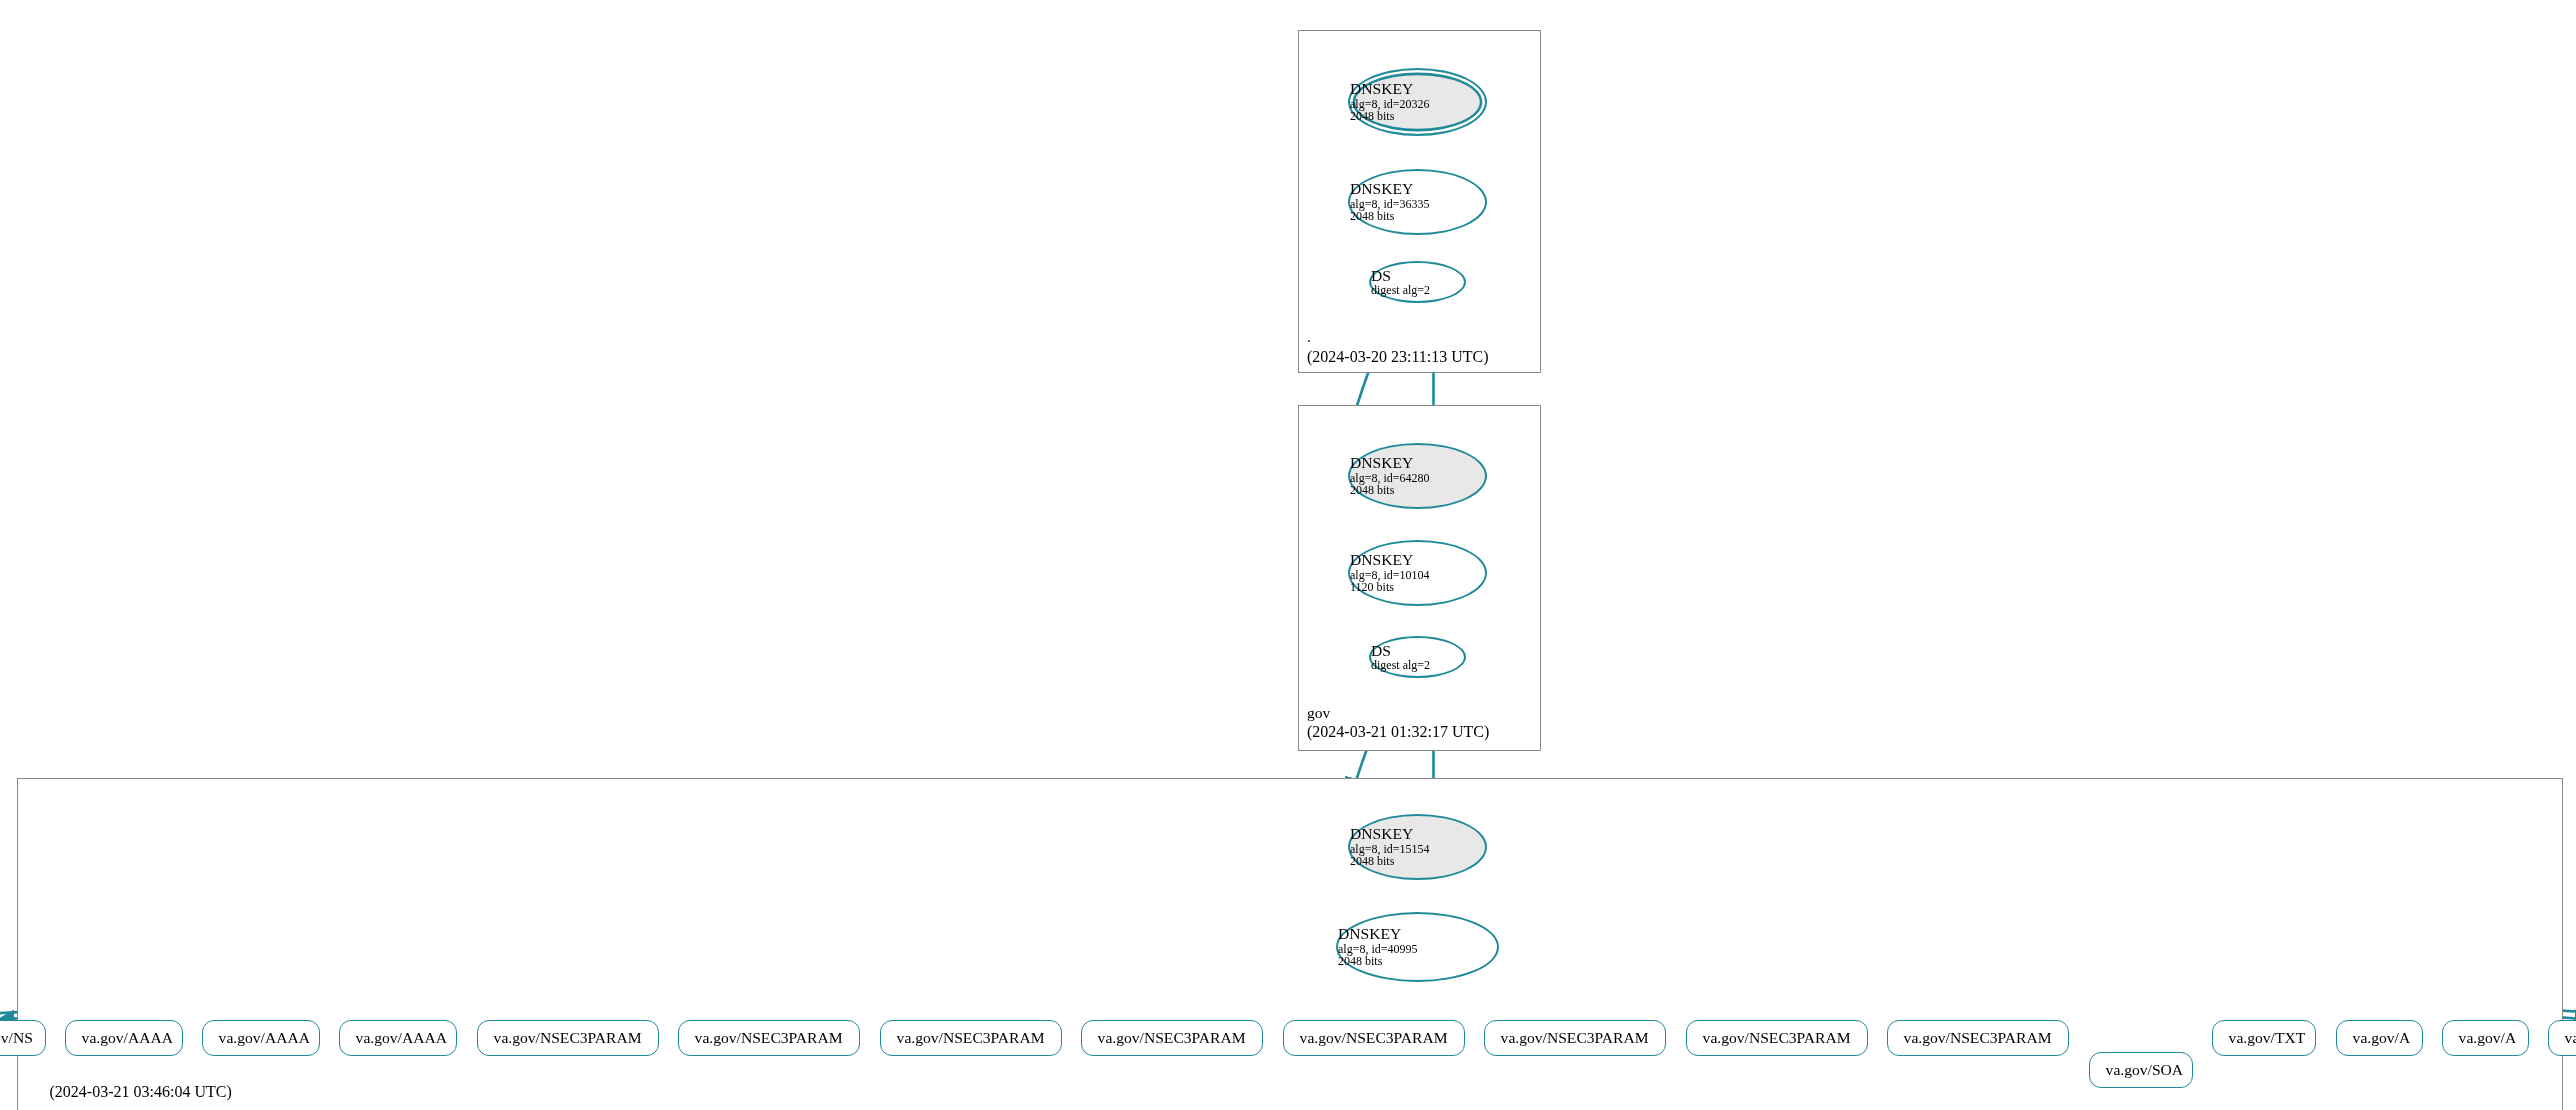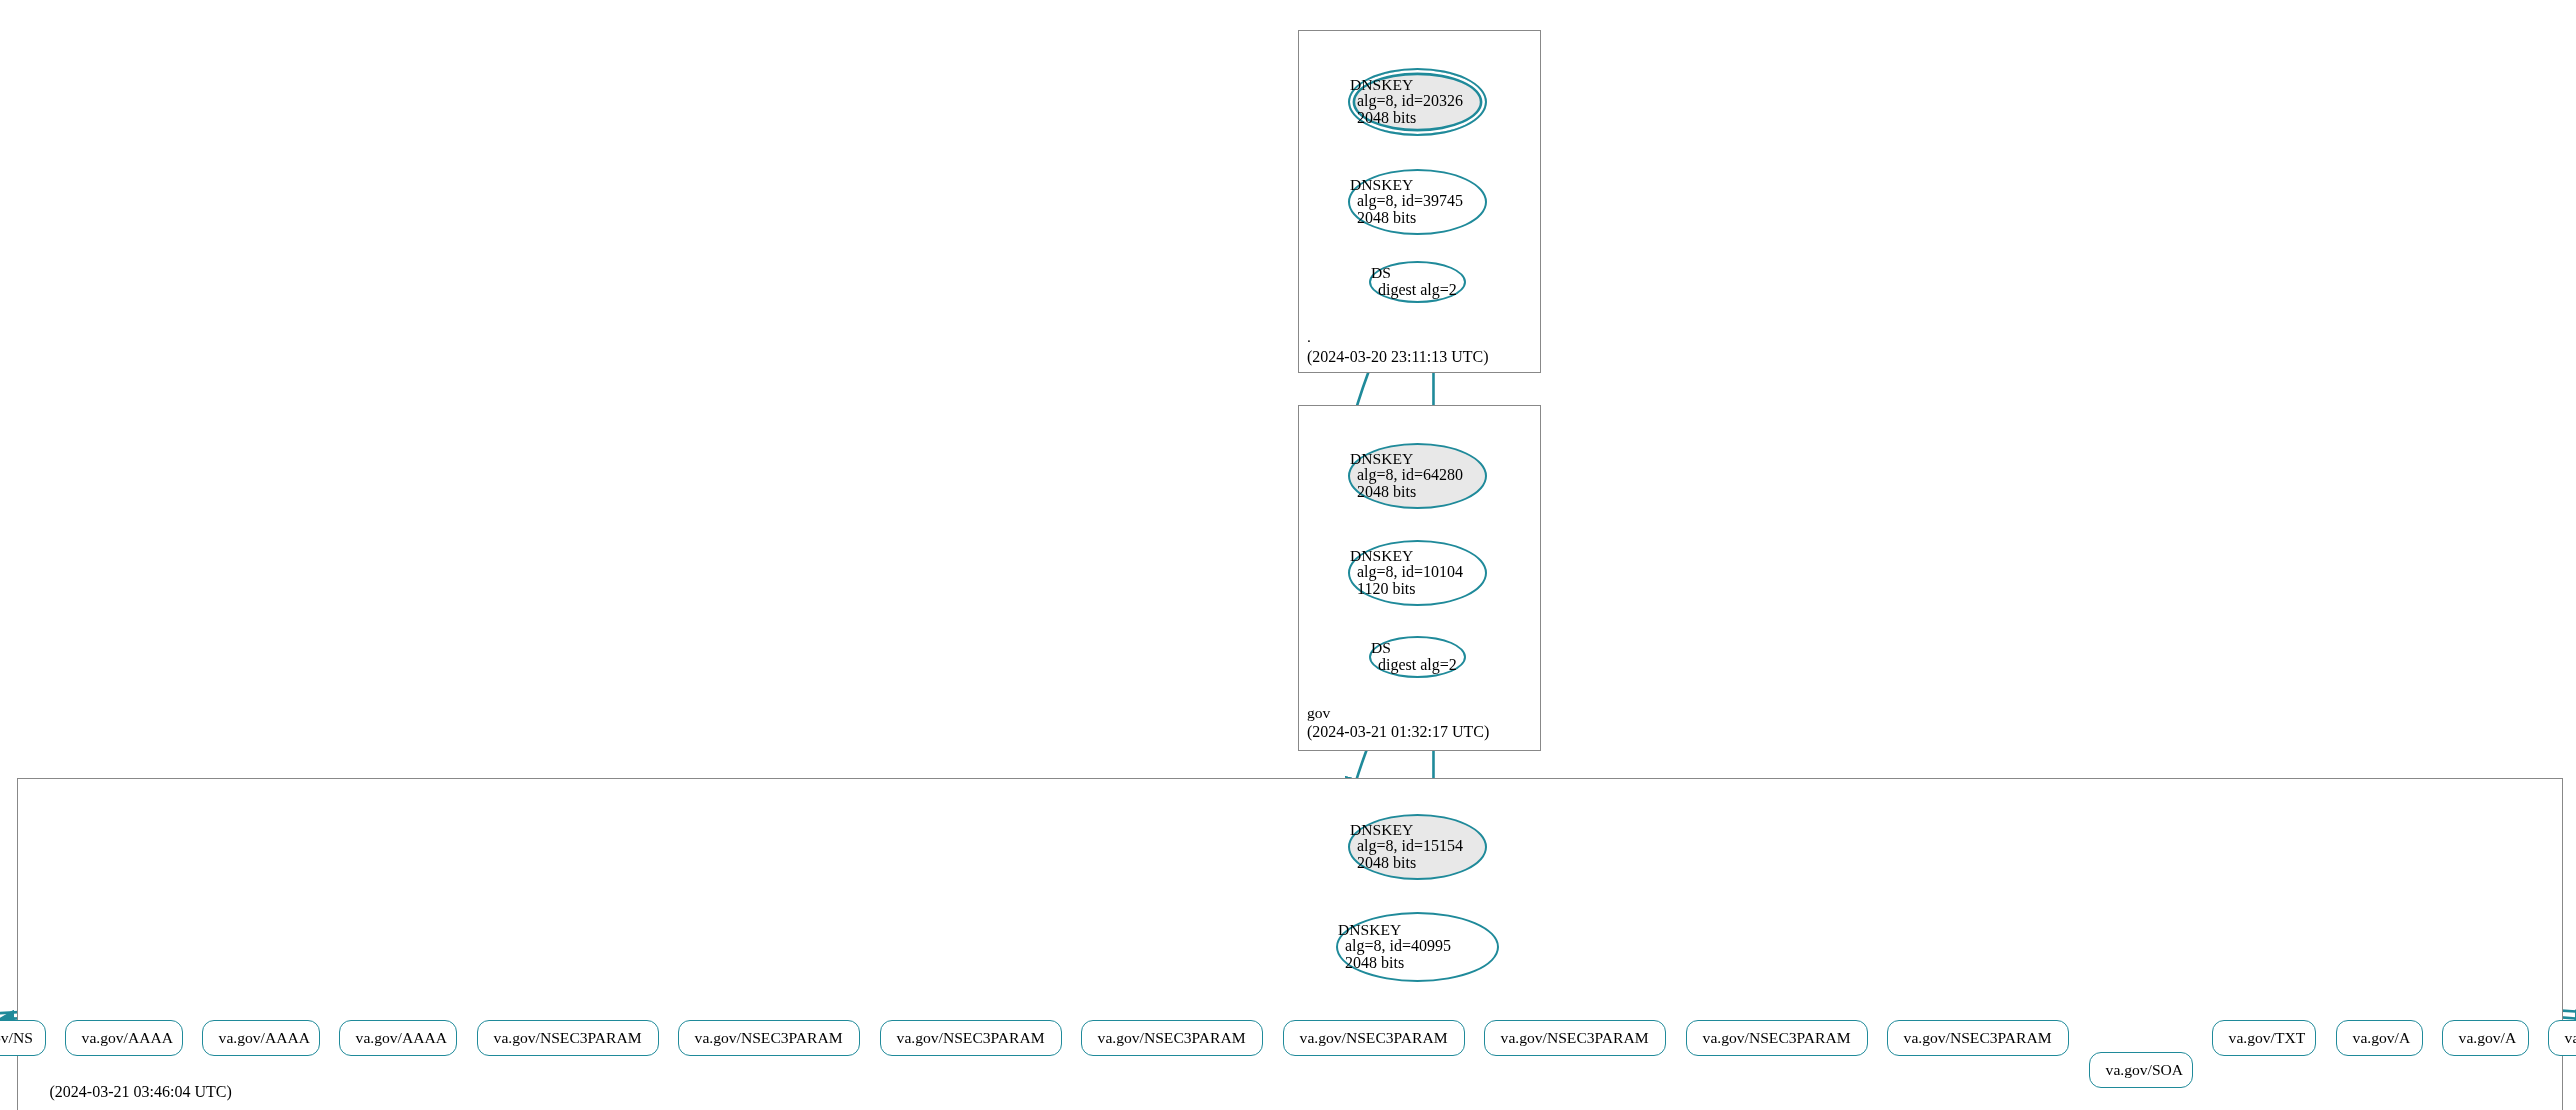--- a/index.html
+++ b/index.html
@@ -53,21 +53,21 @@
   }
   .node.rrbox {
     border-radius: 12px;
     height: 36px;
     font-size: 15.6px;
     padding: 0 15.6px;
     white-space: nowrap;
     border-width: 1.7px;
   }
   .t-title { font-size: 15.6px; font-weight: normal; }
-  .t-sub   { font-size: 16px; margin-left: 7px; }
+  .t-sub   { font-size: 12px; }
   svg.edges { position: absolute; top:0; left:0; pointer-events:none; }
   .edge-path { stroke: #1f8a9a; stroke-width: 3; fill: none; }
 </style>
 </head>
 <body>
 
 <svg class="edges" width="2576" height="1110" viewBox="0 0 2965 1278">
   <defs>
     <marker id="arrow" viewBox="0 0 10 10" refX="9" refY="5" markerWidth="7" markerHeight="7" orient="auto-start-reverse">
       <path d="M 0 0 L 10 5 L 0 10 z" fill="#1f8a9a"></path>
@@ -131,21 +131,21 @@
 <div class="zone-label" style="left:29.5px; top:1115px;">va.gov</div>
 <div class="zone-ts" style="left:29.5px; top:1083px;padding-left:20px;">(2024-03-21 03:46:04 UTC)</div>
 
 <div class="node ellipse ksk" style="left:1348px; top:68px; width:139px; height:68px;">
   <div class="t-title">DNSKEY</div>
   <div class="t-sub">alg=8, id=20326</div>
   <div class="t-sub">2048 bits</div>
 </div>
 <div class="node ellipse" style="left:1348px; top:169px; width:139px; height:66px;">
   <div class="t-title">DNSKEY</div>
-  <div class="t-sub">alg=8, id=39745</div>
+  <div class="t-sub">alg=8, id=36335</div>
   <div class="t-sub">2048 bits</div>
 </div>
 <div class="node ellipse" style="left:1369px; top:261px; width:97px; height:42px;">
   <div class="t-title">DS</div>
   <div class="t-sub">digest alg=2</div>
 </div>
 
 <div class="node ellipse ksk-single" style="left:1348px; top:443px; width:139px; height:66px;">
   <div class="t-title">DNSKEY</div>
   <div class="t-sub">alg=8, id=64280</div>

